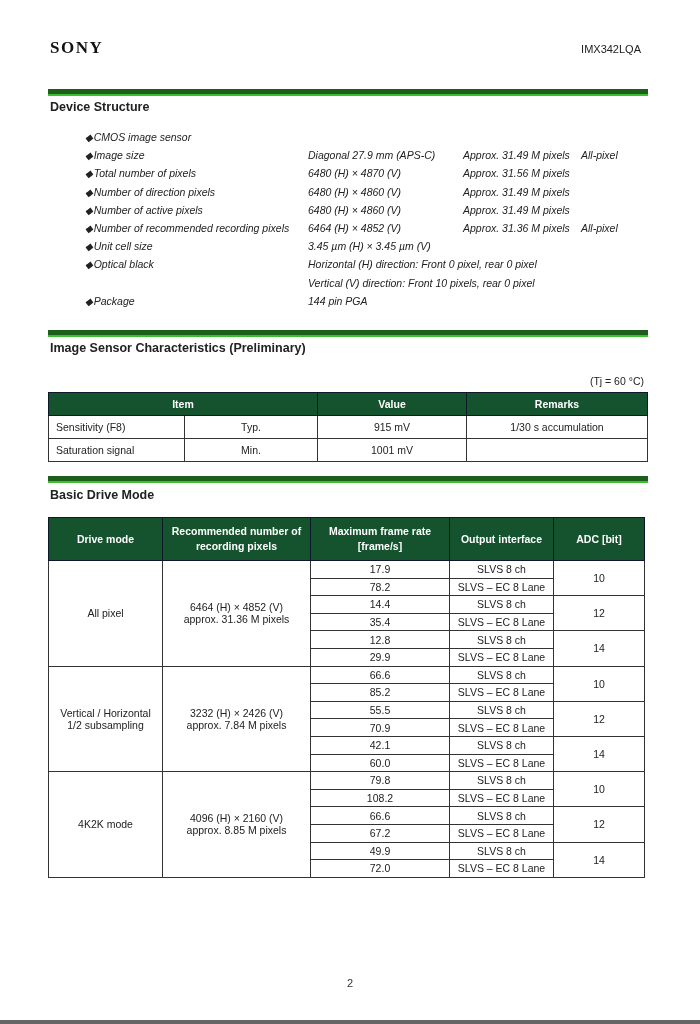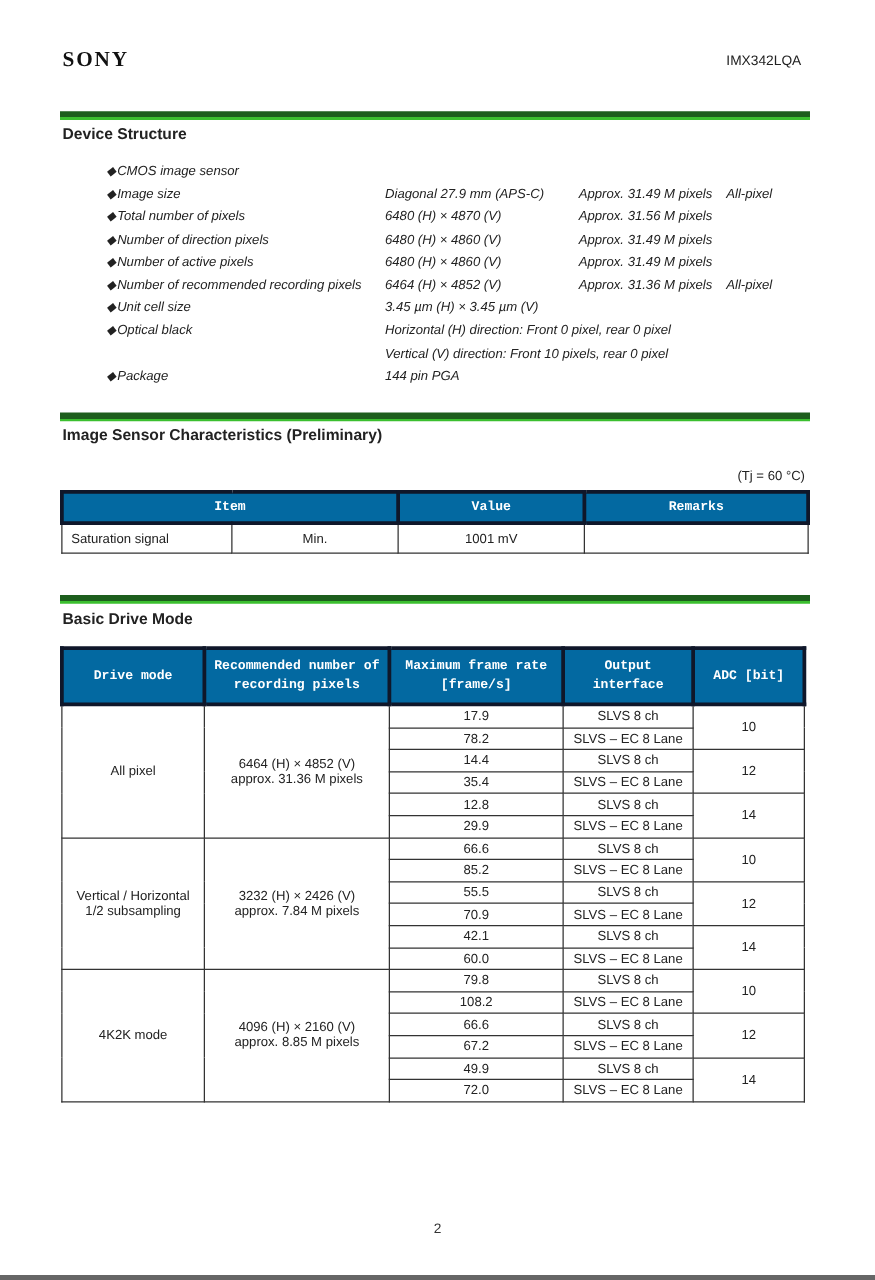--- a/index.html
+++ b/index.html
@@ -14,21 +14,21 @@
   .sec-title { position:absolute; left:50px; font-size:12.5px; font-weight:bold; color:#222; }
   .spec { position:absolute; font-size:10.5px; color:#222; line-height:18.2px;font-style:italic; }
   .spec .row { height:18.2px; position:relative; }
   .spec .lbl { position:absolute; left:0; white-space:nowrap; }
   .spec .lbl::before { content:"\25C6"; font-size:10px; margin-right:1px; }
   .spec .v1 { position:absolute; left:223px; white-space:nowrap; }
   .spec .v2 { position:absolute; left:378px; white-space:nowrap; }
   .spec .v3 { position:absolute; left:496px; white-space:nowrap; }
   .tj { position:absolute; right:52px; top:375px; font-size:10.5px; color:#222; }
   table { border-collapse:collapse; position:absolute; font-size:10.5px; color:#222; }
-  th { background:#0369a1; color:#fff; font-weight:bold; border:3px solid #0f172a;font-family:Liberation Mono, monospace; }
+  th { background:#14532d; color:#fff; font-weight:bold; border:1px solid #0f172a; }
   td { border:1px solid #333; text-align:center; }
   #char-table { left:48px; top:392px; width:600px; }
   #char-table th { height:20px; }
   #char-table td { height:20px; }
   #char-table td.left { text-align:left; padding-left:7px; }
   #drive-table { left:48px; top:517px; width:597px; }
   #drive-table th { height:40px; line-height:15px; }
   #drive-table td { height:16.6px; padding:0; }
   .pagenum { position:absolute; left:0; width:700px; top:977px; text-align:center; font-size:11px; color:#333; }
   .footer-line { position:absolute; left:0; top:1020px; width:700px; height:4px; background:#666; }
@@ -100,20 +100,26 @@
         <col style="width:136px">
         <col style="width:133px">
         <col style="width:149px">
         <col>
       </colgroup>
     <tbody>
         <tr>
       <th colspan="2">Item</th>
       <th>Value</th>
       <th>Remarks</th>
+    </tr>
+    <tr>
+      <td class="left">Sensitivity (F8)</td>
+      <td>Typ.</td>
+      <td>915 mV</td>
+      <td>1/30 s accumulation</td>
     </tr>
     <tr>
       <td class="left">Saturation signal</td>
       <td>Min.</td>
       <td>1001 mV</td>
       <td></td>
     </tr>
   </tbody>
     </table>
 

